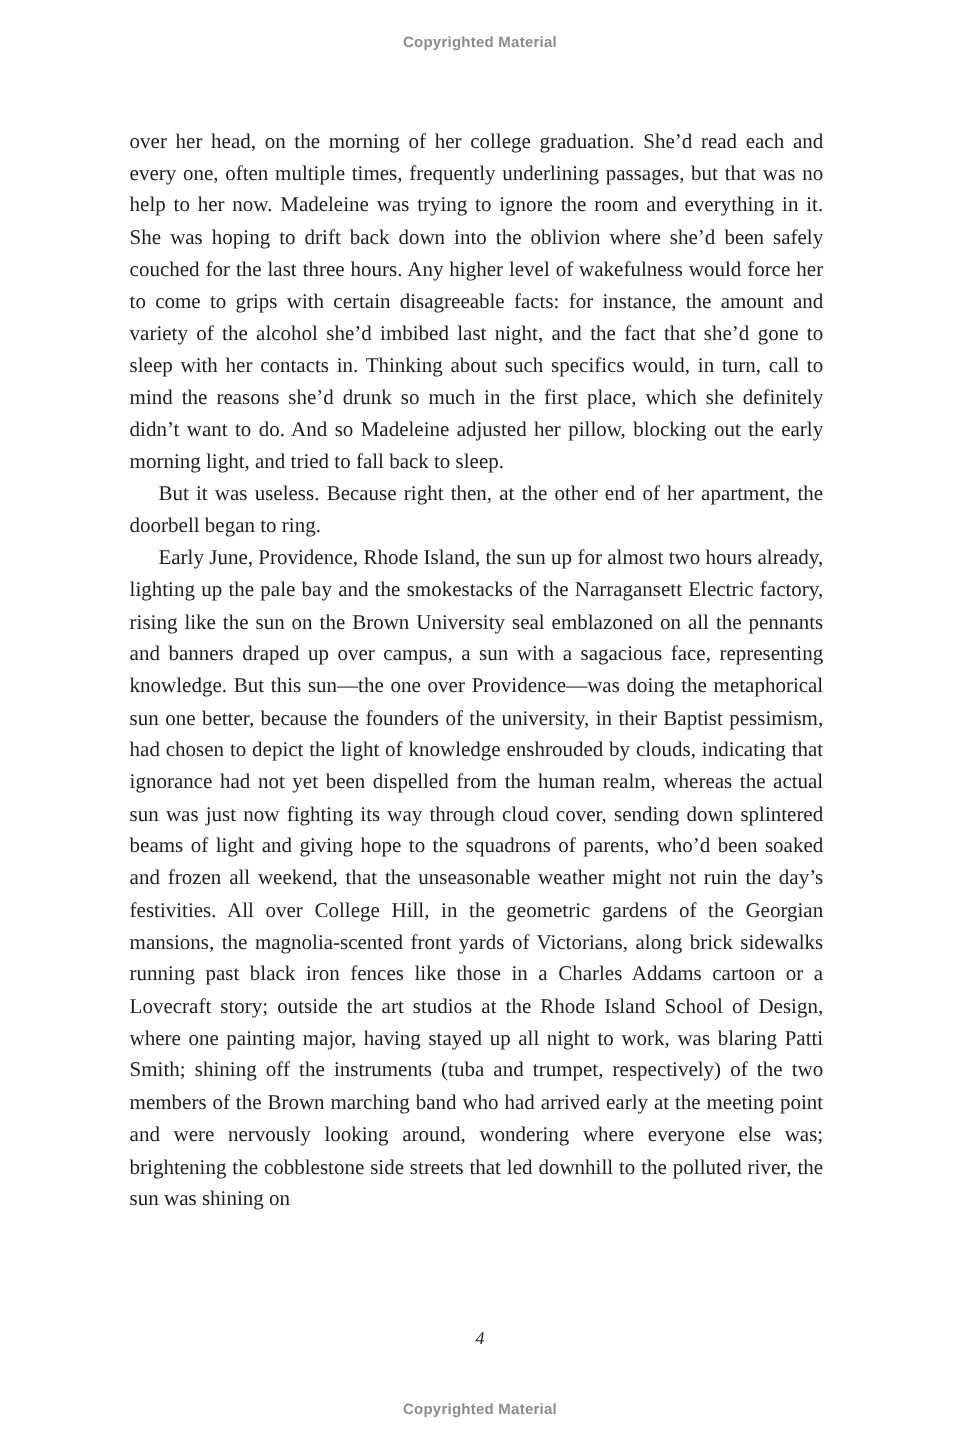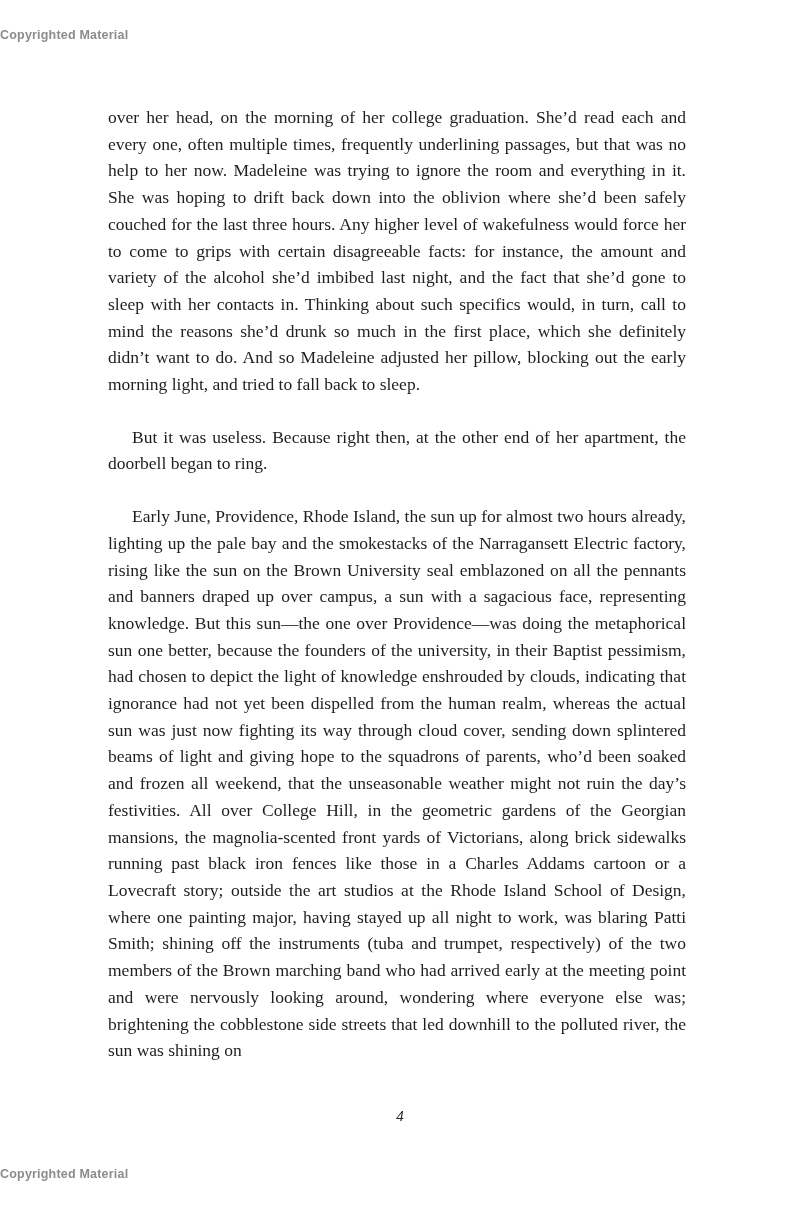--- a/index.html
+++ b/index.html
@@ -13,20 +13,21 @@
     height: 1207px;
     background: #ffffff;
     overflow: hidden;
     font-family: "Liberation Serif", serif;
     color: #1e1e1e;
   }
   .notice {
     position: absolute;
     left: 0;
     width: 100%;
+    text-align: center;
     font-family: "Liberation Sans", sans-serif;
     font-weight: bold;
     font-size: 12.5px;
     letter-spacing: 0.2px;
     color: #8c8c8c;
   }
   .notice-top { top: 28px; }
   .notice-bottom { bottom: 26px; }
   .text-block {
     position: absolute;
@@ -37,21 +38,20 @@
     line-height: 26.7px;
     text-align: justify;
     text-justify: inter-word;
   }
   .text-block p {
     margin: 0;
     padding: 0;
   }
   .text-block p.indent {
     text-indent: 24px;
-    margin-top: 26px;
   }
   .page-number {
     position: absolute;
     bottom: 82px;
     left: 0;
     width: 100%;
     text-align: center;
     font-family: "Liberation Serif", serif;
     font-style: italic;
     font-size: 15px;

